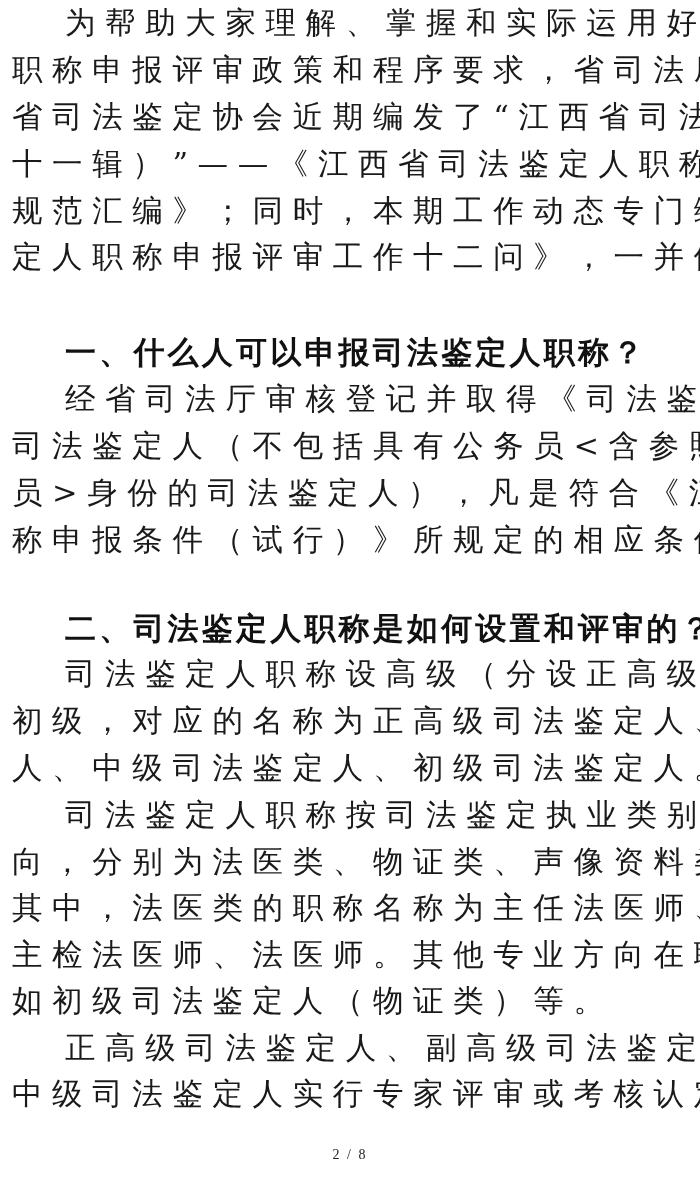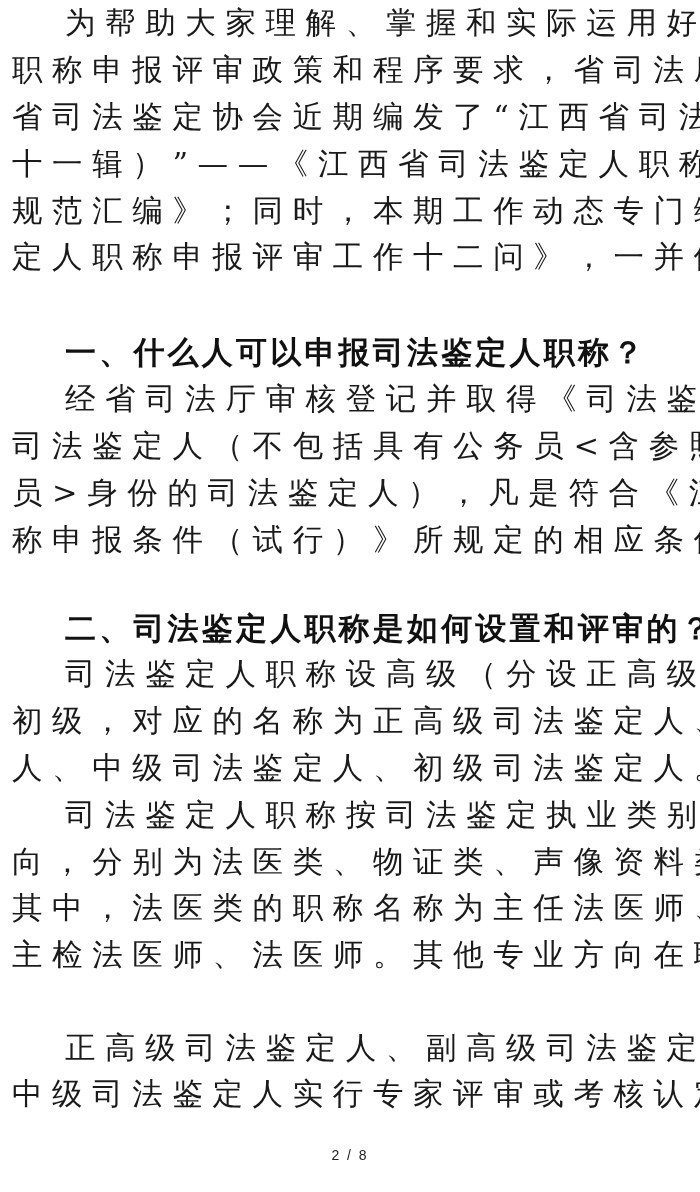--- a/index.html
+++ b/index.html
@@ -23,21 +23,21 @@
     font-weight: bold;
     font-size: 31px;
     letter-spacing: 3.2px;
     color: #111;
   }
   .page-number {
     position: absolute;
     left: 0; width: 700px;
     top: 1147px;
     text-align: center;
-    font-family: Liberation Sans, sans-serif;
+    font-family: Liberation Serif, serif;
     font-size: 14px;
     letter-spacing: 2px;
     color: #222;
   }
 </style>
 </head>
 <body>
 
 <div class="page">
 
@@ -56,18 +56,19 @@
 
   <div class="line indent heading" style="top:605px;">二、司法鉴定人职称是如何设置和评审的？</div>
   <div class="line indent" style="top:651px;">司法鉴定人职称设高级（分设正高级和副高级）、中级、</div>
   <div class="line" style="top:698px;">初级，对应的名称为正高级司法鉴定人、副高级司法鉴定</div>
   <div class="line" style="top:745px;">人、中级司法鉴定人、初级司法鉴定人。</div>
 
   <div class="line indent" style="top:792px;">司法鉴定人职称按司法鉴定执业类别分为四个专业方</div>
   <div class="line" style="top:839px;">向，分别为法医类、物证类、声像资料类、环境损害类。</div>
   <div class="line" style="top:885px;">其中，法医类的职称名称为主任法医师、副主任法医师、</div>
   <div class="line" style="top:932px;">主检法医师、法医师。其他专业方向在职称名称后标注，</div>
+  <div class="line" style="top:978px;">如初级司法鉴定人（物证类）等。</div>
 
   <div class="line indent" style="top:1025px;">正高级司法鉴定人、副高级司法鉴定人实行专家评审，</div>
   <div class="line" style="top:1071px;">中级司法鉴定人实行专家评审或考核认定，初级司法鉴定</div>
 
   <div class="page-number">2 / 8</div>
 </div>
 
 </body></html>

